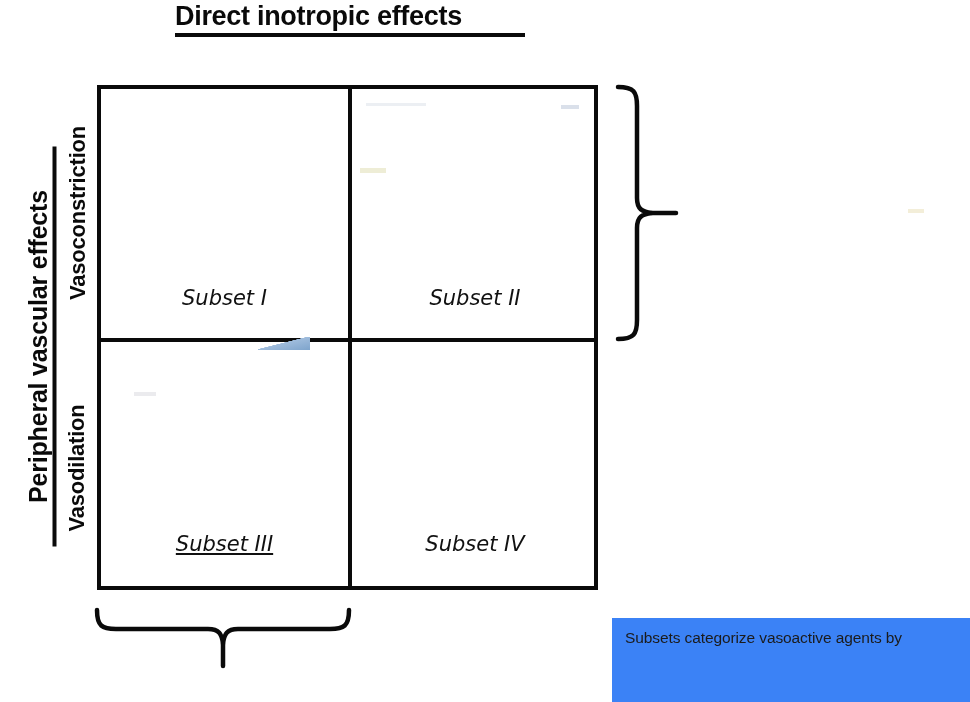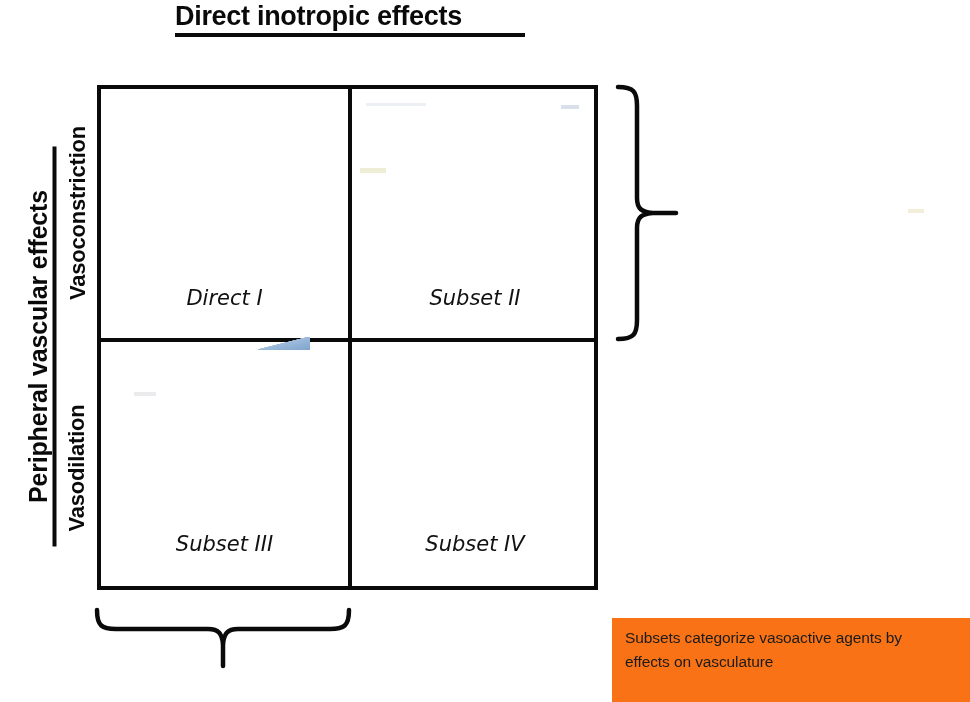--- a/index.html
+++ b/index.html
@@ -137,21 +137,21 @@
     font-size: 21px;
     color: #111111;
     letter-spacing: 0px;
   }
   #cell-subset-1 { left: 0px;   top: 0px;   width: 247px; height: 249px; }
   #cell-subset-2 { left: 251px; top: 0px;   width: 246px; height: 249px; }
   #cell-subset-3 { left: 0px;   top: 253px; width: 247px; height: 248px; }
   #cell-subset-4 { left: 251px; top: 253px; width: 246px; height: 308px; }
   #cell-subset-1 .cell-label { top: 197px; }
   #cell-subset-2 .cell-label { top: 197px; }
-  #cell-subset-3 .cell-label { top: 190px; }
+  #cell-subset-3 .cell-label { top: 190px; text-decoration: underline; }
   #cell-subset-4 .cell-label { top: 190px; }
 
   
   .artifact {
     position: absolute;
     pointer-events: none;
   }
   #artifact-blue-wedge {
     left: 258px;
     top: 337px;
@@ -187,21 +187,21 @@
   #brace-rows { left: 612px; top: 78px; }
   #brace-columns { left: 88px; top: 604px; }
 
   
   #annotation-note {
     position: absolute;
     left: 612px;
     top: 618px;
     width: 358px;
     height: 84px;
-    background: #f97316;
+    background: #3b82f6;
     box-sizing: border-box;
     padding: 8px 14px 12px 13px;
     font-size: 15.5px;
     line-height: 24px;
     color: #1b1b1b;
     letter-spacing: -0.1px;
   }
   #annotation-note .note-line { display: block; white-space: nowrap; }
 </style>
 </head>
@@ -219,21 +219,21 @@
   <span>Peripheral vascular effects</span>
   <span class="rule"></span>
 </div>
 
 <div class="row-label" id="row-label-vasoconstriction">Vasoconstriction</div>
 <div class="row-label" id="row-label-vasodilation">Vasodilation</div>
 
 <div id="matrix">
 
   <div class="cell" id="cell-subset-1">
-    <div class="cell-label">Direct I</div>
+    <div class="cell-label">Subset I</div>
   </div>
 
   <div class="cell" id="cell-subset-2">
     <div class="cell-label">Subset II</div>
   </div>
 
   <div class="cell" id="cell-subset-3">
     <div class="cell-label">Subset III</div>
   </div>
 
@@ -269,14 +269,13 @@
            L 120 25
            C 131 25, 134 30, 135 40
            C 136 30, 139 25, 150 25
            L 242 25
            C 256 25, 261 22, 261 6" fill="none" stroke="#0a0a0a" stroke-width="4.5" stroke-linecap="round"></path>
   <path d="M 135 40 L 135 62" fill="none" stroke="#0a0a0a" stroke-width="4.5" stroke-linecap="round"></path>
 </svg>
 
 <div id="annotation-note">
   <span class="note-line">Subsets categorize vasoactive agents by</span>
-  <span class="note-line">effects on vasculature</span>
 </div>
 
 </body></html>

